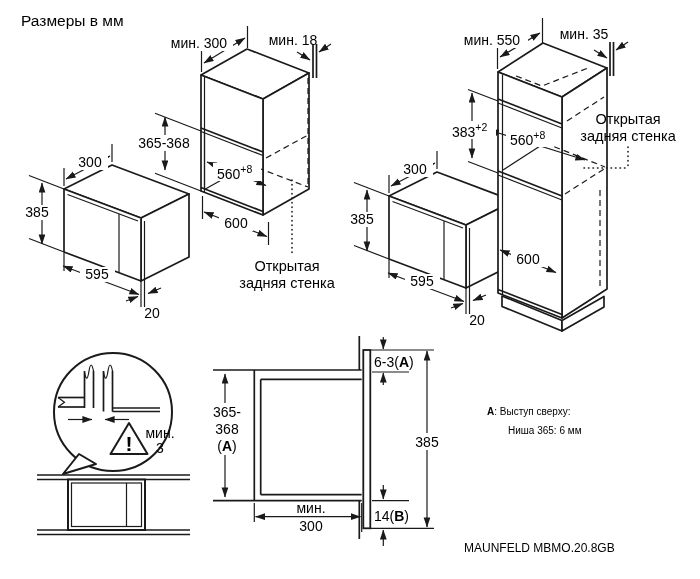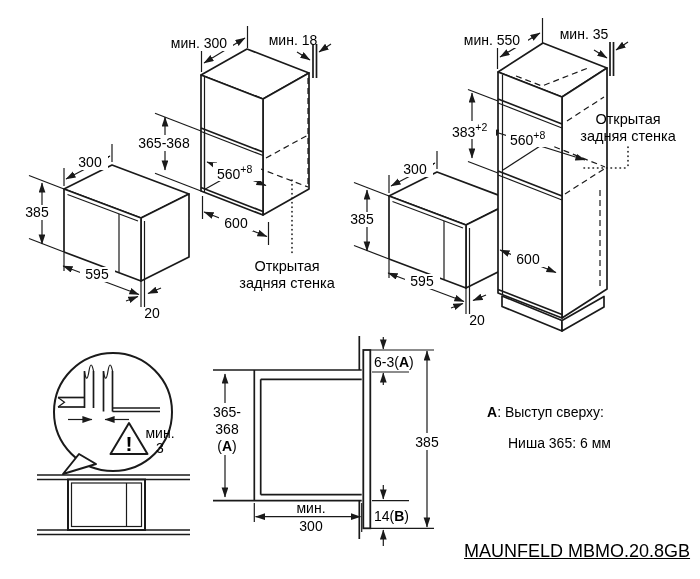--- a/index.html
+++ b/index.html
@@ -1,24 +1,24 @@
 <!DOCTYPE html>
 <html><head>
 <meta charset="utf-8">
 <style>
   html,body{margin:0;padding:0;background:#fff;}
   #stage{position:relative;width:700px;height:579px;background:#fff;overflow:hidden;
          font-family:"Liberation Sans",sans-serif;color:#000;}
   #draw{position:absolute;left:0;top:0;}
   .abs{position:absolute;white-space:nowrap;}
   #page-title{left:21px;top:12px;font-size:15.5px;}
-  #legend{left:487px;top:403px;font-size:14px;line-height:18.5px;}
-  #legend .ind{padding-left:21px;margin-top:12px;}
+  #legend{left:487px;top:403px;font-size:10px;line-height:18.5px;}
+  #legend .ind{padding-left:21px;}
   #legend b{font-weight:bold;}
-  #model-label{left:464px;top:541px;font-size:18px;text-decoration:underline;}
+  #model-label{left:464px;top:541px;font-size:12px;}
   svg text{font-family:"Liberation Sans",sans-serif;fill:#000;}
   .dim{font-size:14px;}
   .dimS{font-size:10.5px;}
   .note{font-size:14.5px;}
   .ln{stroke:#1a1a1a;stroke-width:1.7;fill:none;}
   .thin{stroke:#1a1a1a;stroke-width:1.2;fill:none;}
   .face{fill:#fff;stroke:#1a1a1a;stroke-width:1.7;stroke-linejoin:round;}
   .dimln{stroke:#1a1a1a;stroke-width:1.2;fill:none;}
   .hid{stroke:#1a1a1a;stroke-width:1.2;fill:none;stroke-dasharray:6 4;}
   .dot{stroke:#1a1a1a;stroke-width:1.6;fill:none;stroke-dasharray:0.5 4;stroke-linecap:round;}
@@ -265,20 +265,21 @@
     <text class="dim" x="374" y="521"><tspan>14(</tspan><tspan font-weight="bold">B</tspan><tspan>)</tspan></text>
 
     <line class="dimln" x1="254.3" y1="503" x2="254.3" y2="522"></line>
     <line class="dimln" x1="361.7" y1="503" x2="361.7" y2="532"></line>
     <line class="dimln" x1="255.5" y1="516.7" x2="360.5" y2="516.7" marker-start="url(#mS)" marker-end="url(#mE)"></line>
     <text class="dim" text-anchor="middle" x="311" y="513">мин.</text>
     <text class="dim" text-anchor="middle" x="311" y="531">300</text>
   </g>
 </svg>
 
+<div class="abs" id="page-title">Размеры в мм</div>
 
 <div class="abs" id="legend">
   <div><b>A</b><span>: Выступ сверху:</span></div>
   <div class="ind">Ниша 365: 6 мм</div>
 </div>
 
 <div class="abs" id="model-label">MAUNFELD MBMO.20.8GB</div>
 
 </div>
 

